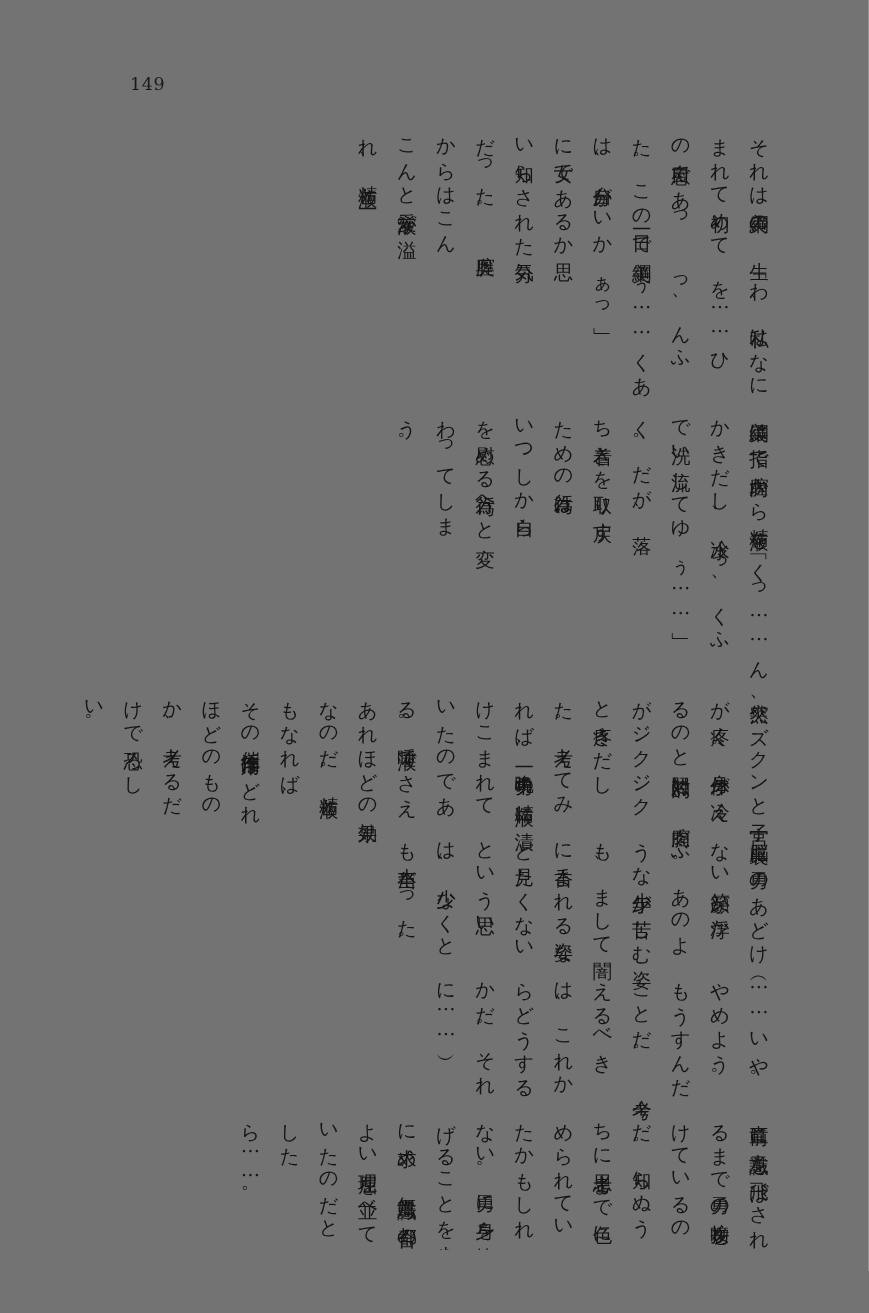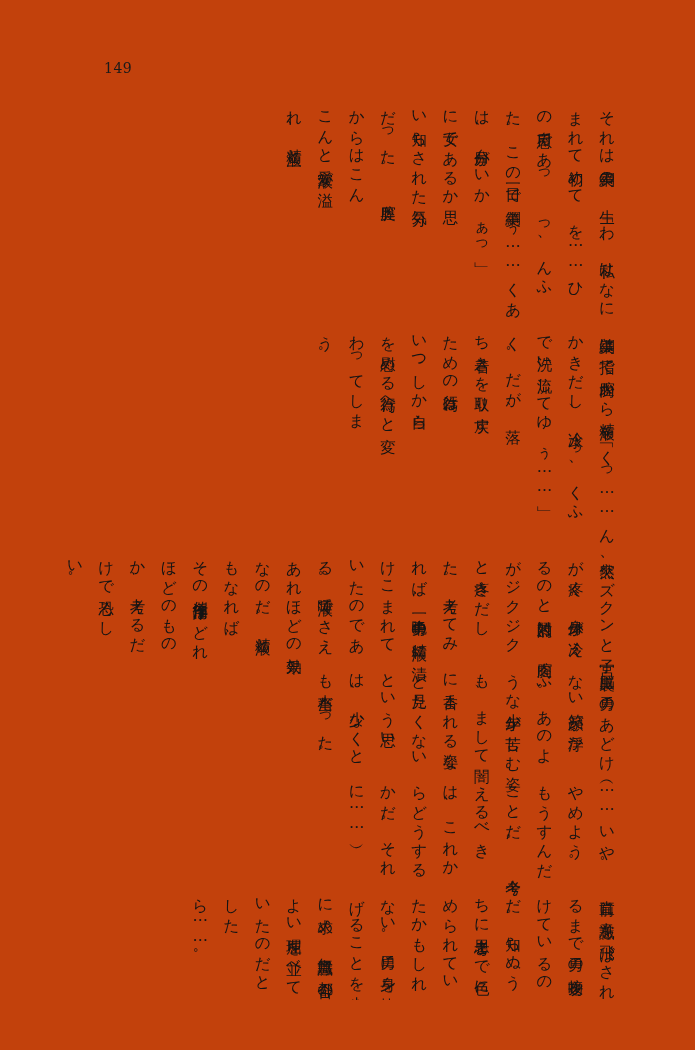--- a/index.html
+++ b/index.html
@@ -11,21 +11,21 @@
     width: 695px;
     height: 1050px;
     overflow: hidden;
     font-family: "DejaVu Serif", "Liberation Serif", serif;
     color: #111111;
   }
   #page {
     position: relative;
     width: 695px;
     height: 1050px;
-    background: #c2410c;
+    background: #737373;
   }
   #page-number {
     position: absolute;
     left: 104px;
     top: 60px;
     font-size: 14px;
     letter-spacing: 0.5px;
     color: #1a1a1a;
     font-family: "DejaVu Serif", "Liberation Serif", serif;
   }

